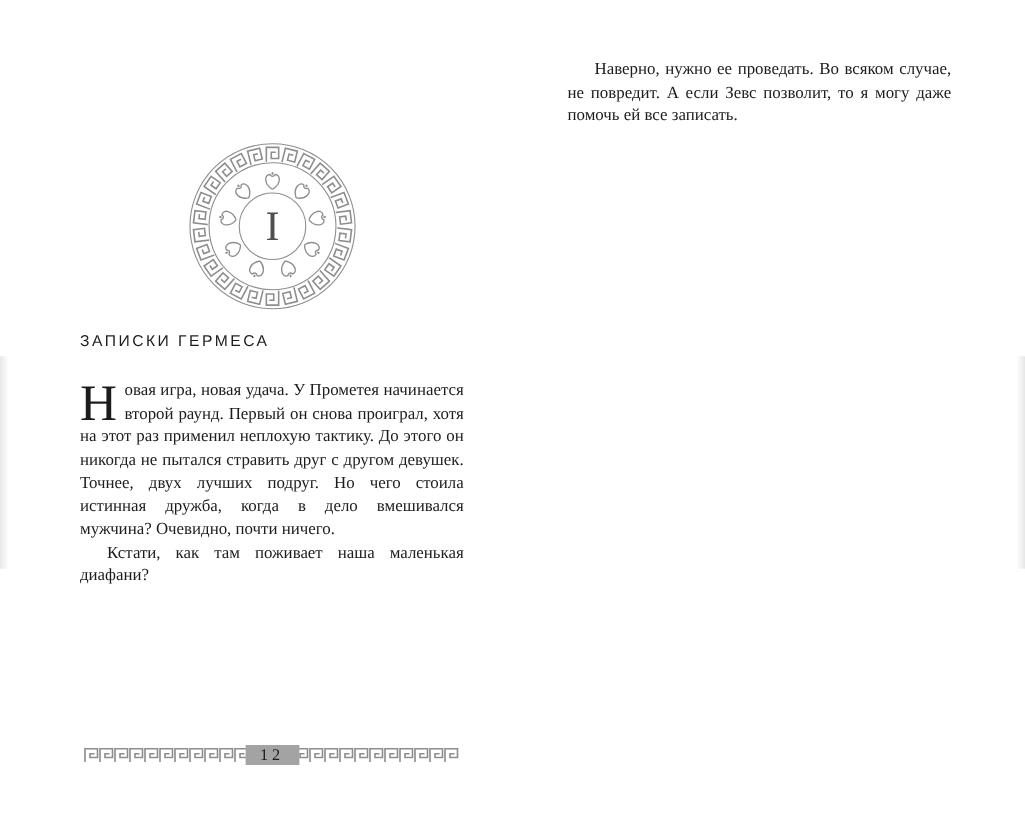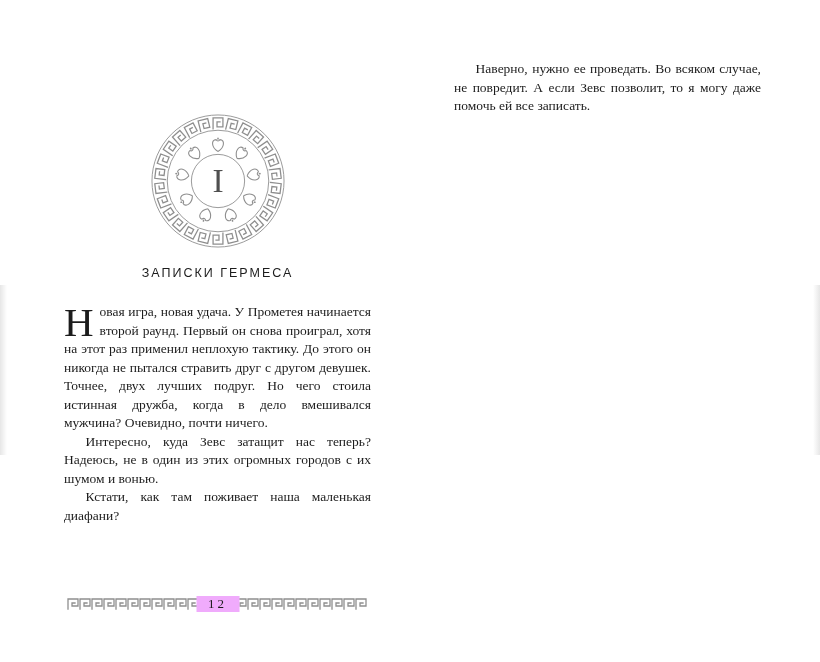--- a/index.html
+++ b/index.html
@@ -17,40 +17,40 @@
 
   .ornament{position:absolute;top:112px;left:50%;transform:translateX(-50%);width:138px;height:138px;}
   .ornament svg{width:100%;height:100%;}
   .ornament circle{fill:none;stroke:#8e8e8e;stroke-width:.9;}
   #ring-meander path,#footer-meander-g path{fill:none;stroke:#8e8e8e;stroke-width:1.3;stroke-linecap:square;}
   #ring-floral path{fill:none;stroke:#8e8e8e;stroke-width:1.1;}
   .chapnum{font-family:"Liberation Serif",serif;font-size:34px;fill:#4f4f4f;}
 
   .chapter-title{
     position:absolute;top:266px;left:0;width:100%;margin:0;
-    text-align:center;font-family:"Liberation Sans",sans-serif;
+    font-family:"Liberation Sans",sans-serif;
     font-size:12.5px;font-weight:400;letter-spacing:2px;color:#1c1c1c;
   }
 
   .body-text{font-size:13.5px;line-height:18.5px;text-align:justify;}
   .body-text p{margin:0;}
   .body-text p.indent{text-indent:1.6em;}
   .left-text{position:absolute;top:303px;left:0;width:307px;}
-  .right-text{position:absolute;top:60px;left:0;width:307px;}
+  .right-text{position:absolute;top:46px;left:0;width:307px;}
 
   .dropcap{
     float:left;font-size:41px;line-height:34px;padding:2px 6px 0 0;
     font-family:"Liberation Serif",serif;color:#1c1c1c;
   }
 
   .footer{position:absolute;top:597px;left:0;width:307px;height:14px;}
   .footer svg{position:absolute;left:0;top:0;width:307px;height:14px;}
   .pagenum{
     position:absolute;left:50%;top:50%;transform:translate(-50%,-50%);
-    background:#f0abfc;padding:0 12px;font-size:13px;letter-spacing:3px;color:#1c1c1c;
+    background:#a3a3a3;padding:0 12px;font-size:13px;letter-spacing:3px;color:#1c1c1c;
     font-family:"Liberation Serif",serif;
   }
 </style>
 </head>
 <body>
 
 <div class="spread">
 
   <div class="edge-shadow left"></div>
   <div class="edge-shadow right"></div>
@@ -102,21 +102,20 @@
           </g>
         <circle cx="70" cy="70" r="27"></circle>
         <text class="chapnum" x="70" y="81" text-anchor="middle">I</text>
       </svg>
     </div>
 
     <h2 class="chapter-title">ЗАПИСКИ ГЕРМЕСА</h2>
 
     <div class="body-text left-text">
       <p><span class="dropcap">Н</span><span>овая игра, новая удача. У Прометея начинается второй раунд. Первый он снова проиграл, хотя на этот раз применил неплохую тактику. До этого он никогда не пытался стравить друг с другом девушек. Точнее, двух лучших подруг. Но чего стоила истинная дружба, когда в дело вмешивался мужчина? Очевидно, почти ничего.</span></p>
-      <p class="indent">Интересно, куда Зевс затащит нас теперь? Надеюсь, не в один из этих огромных городов с их шумом и вонью.</p>
       <p class="indent">Кстати, как там поживает наша маленькая диафани?</p>
     </div>
 
     <div class="footer">
       <svg viewBox="0 0 307 14">
         <g id="footer-meander-g">
             <path d="M1,12 V2 H11 V9 H5 V6 H8" transform="translate(3 0)"></path>
             <path d="M1,12 V2 H11 V9 H5 V6 H8" transform="translate(15 0)"></path>
             <path d="M1,12 V2 H11 V9 H5 V6 H8" transform="translate(27 0)"></path>
             <path d="M1,12 V2 H11 V9 H5 V6 H8" transform="translate(39 0)"></path>

